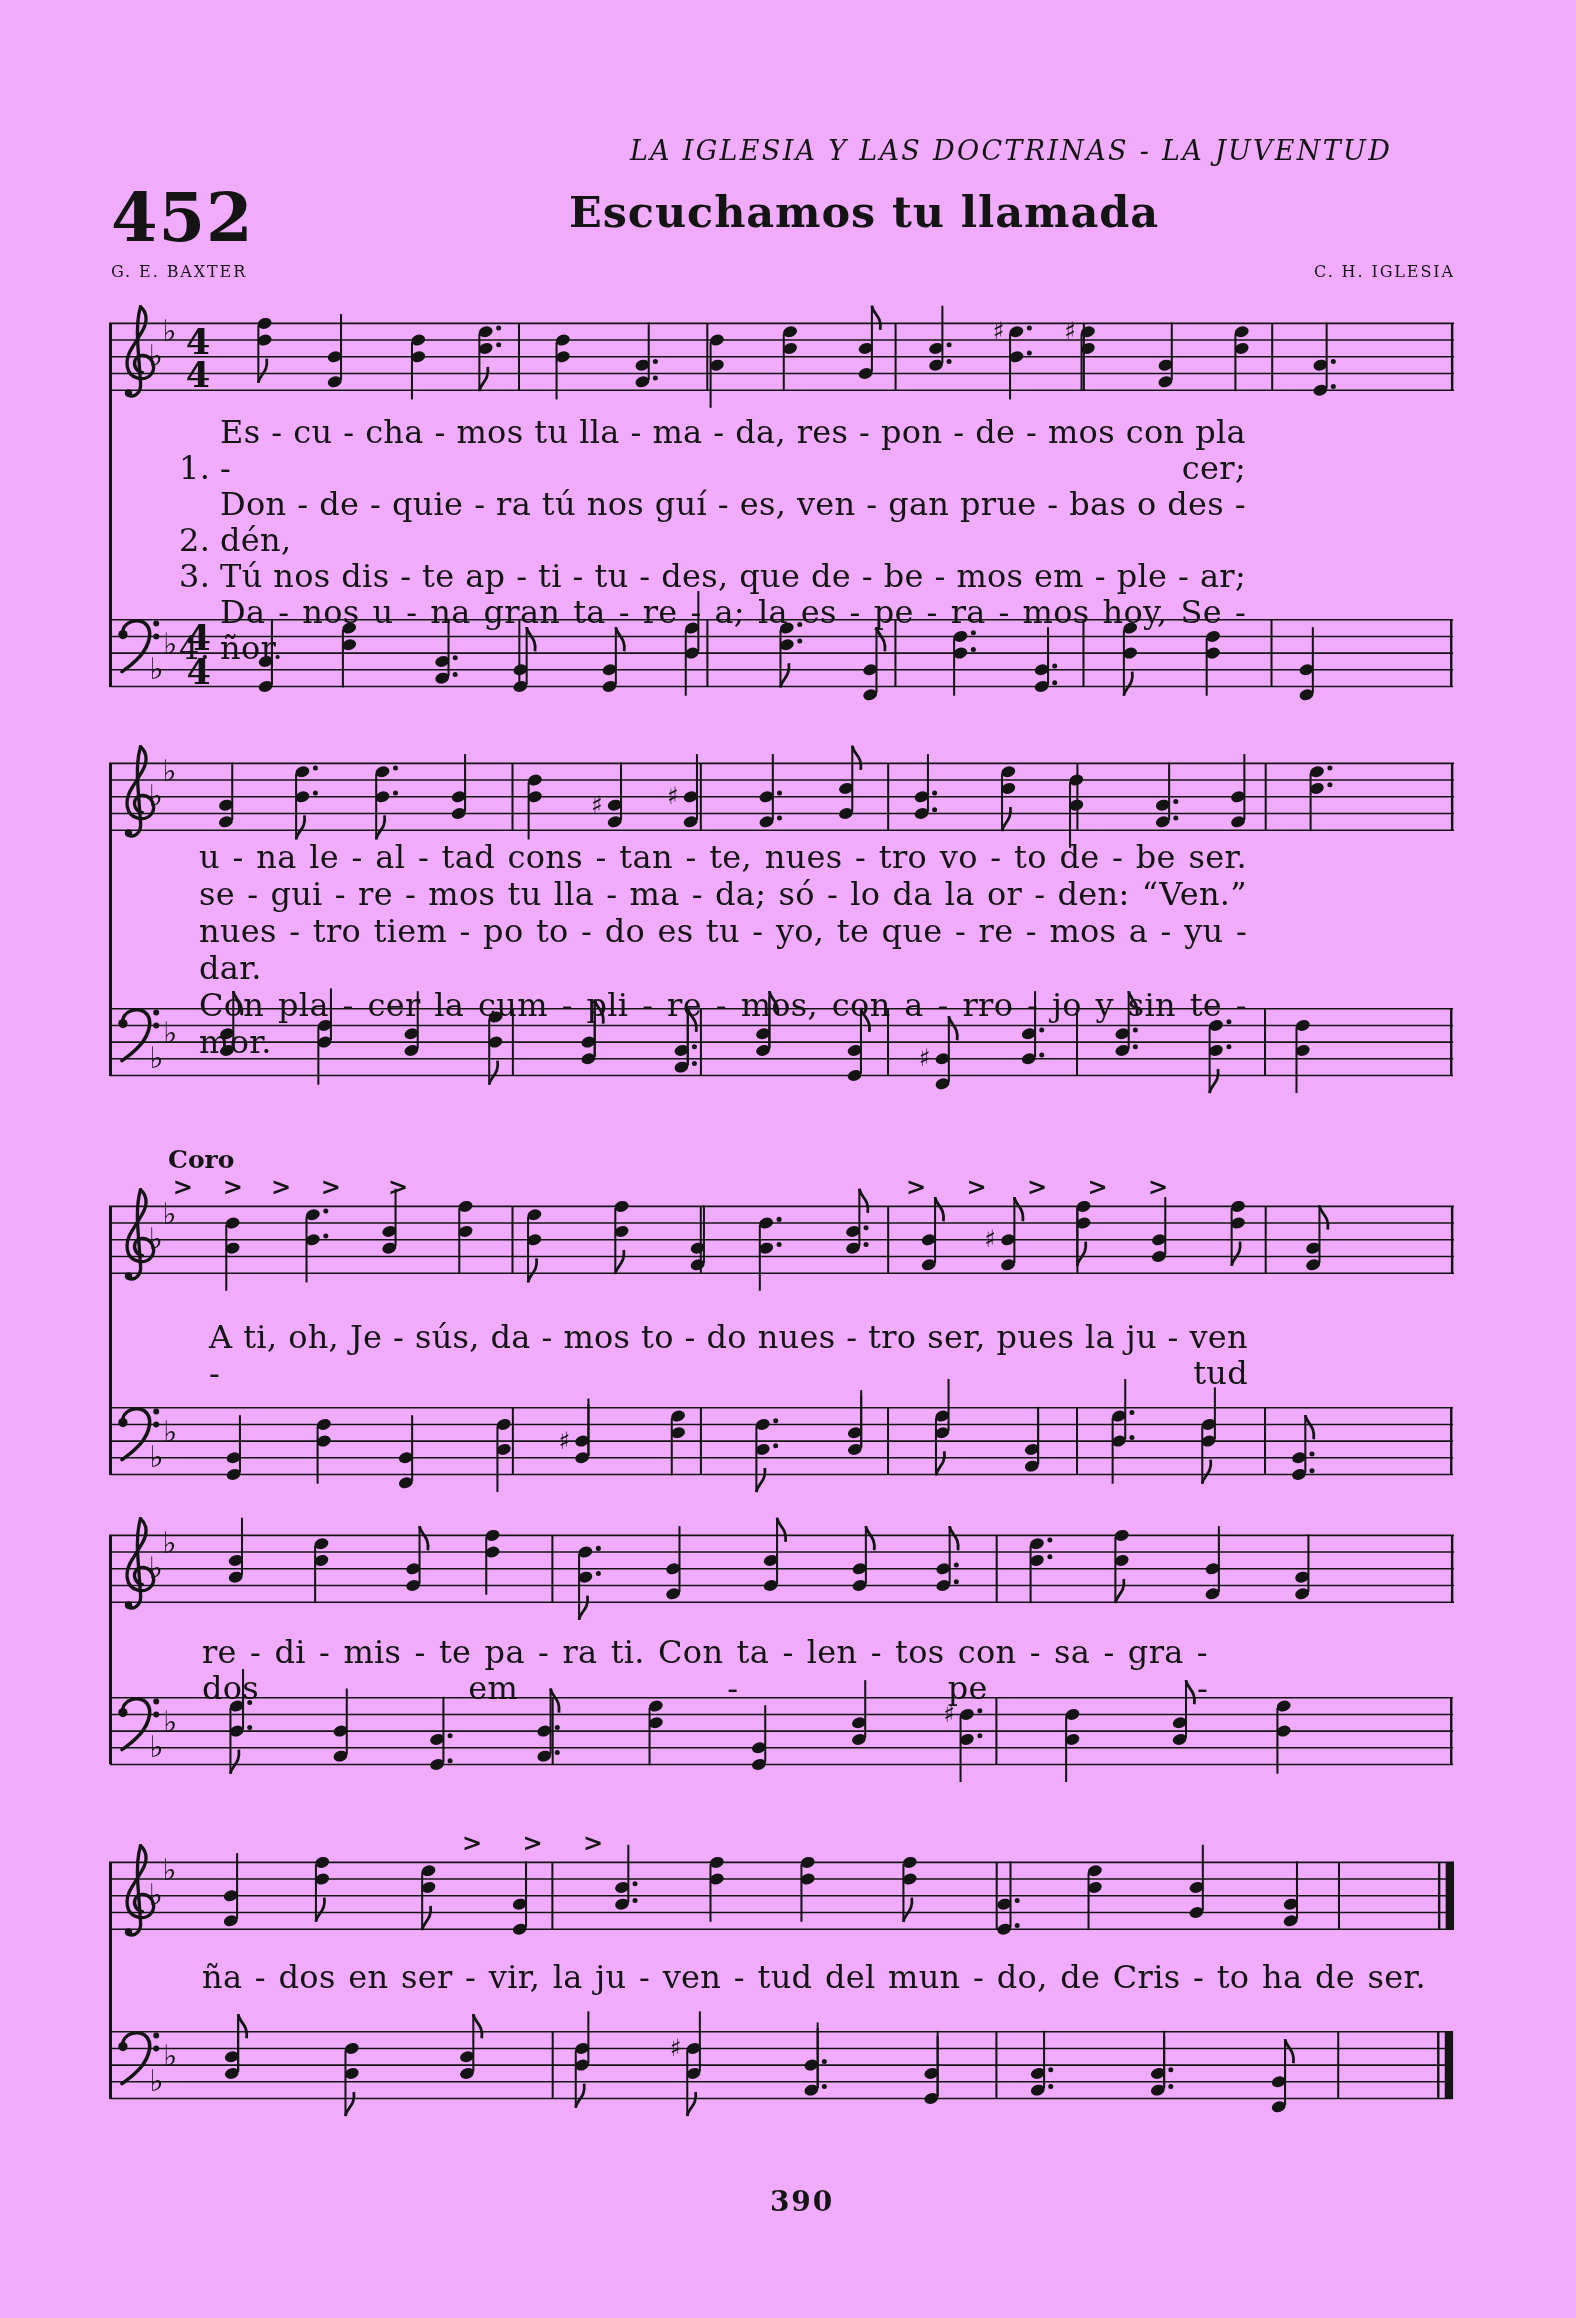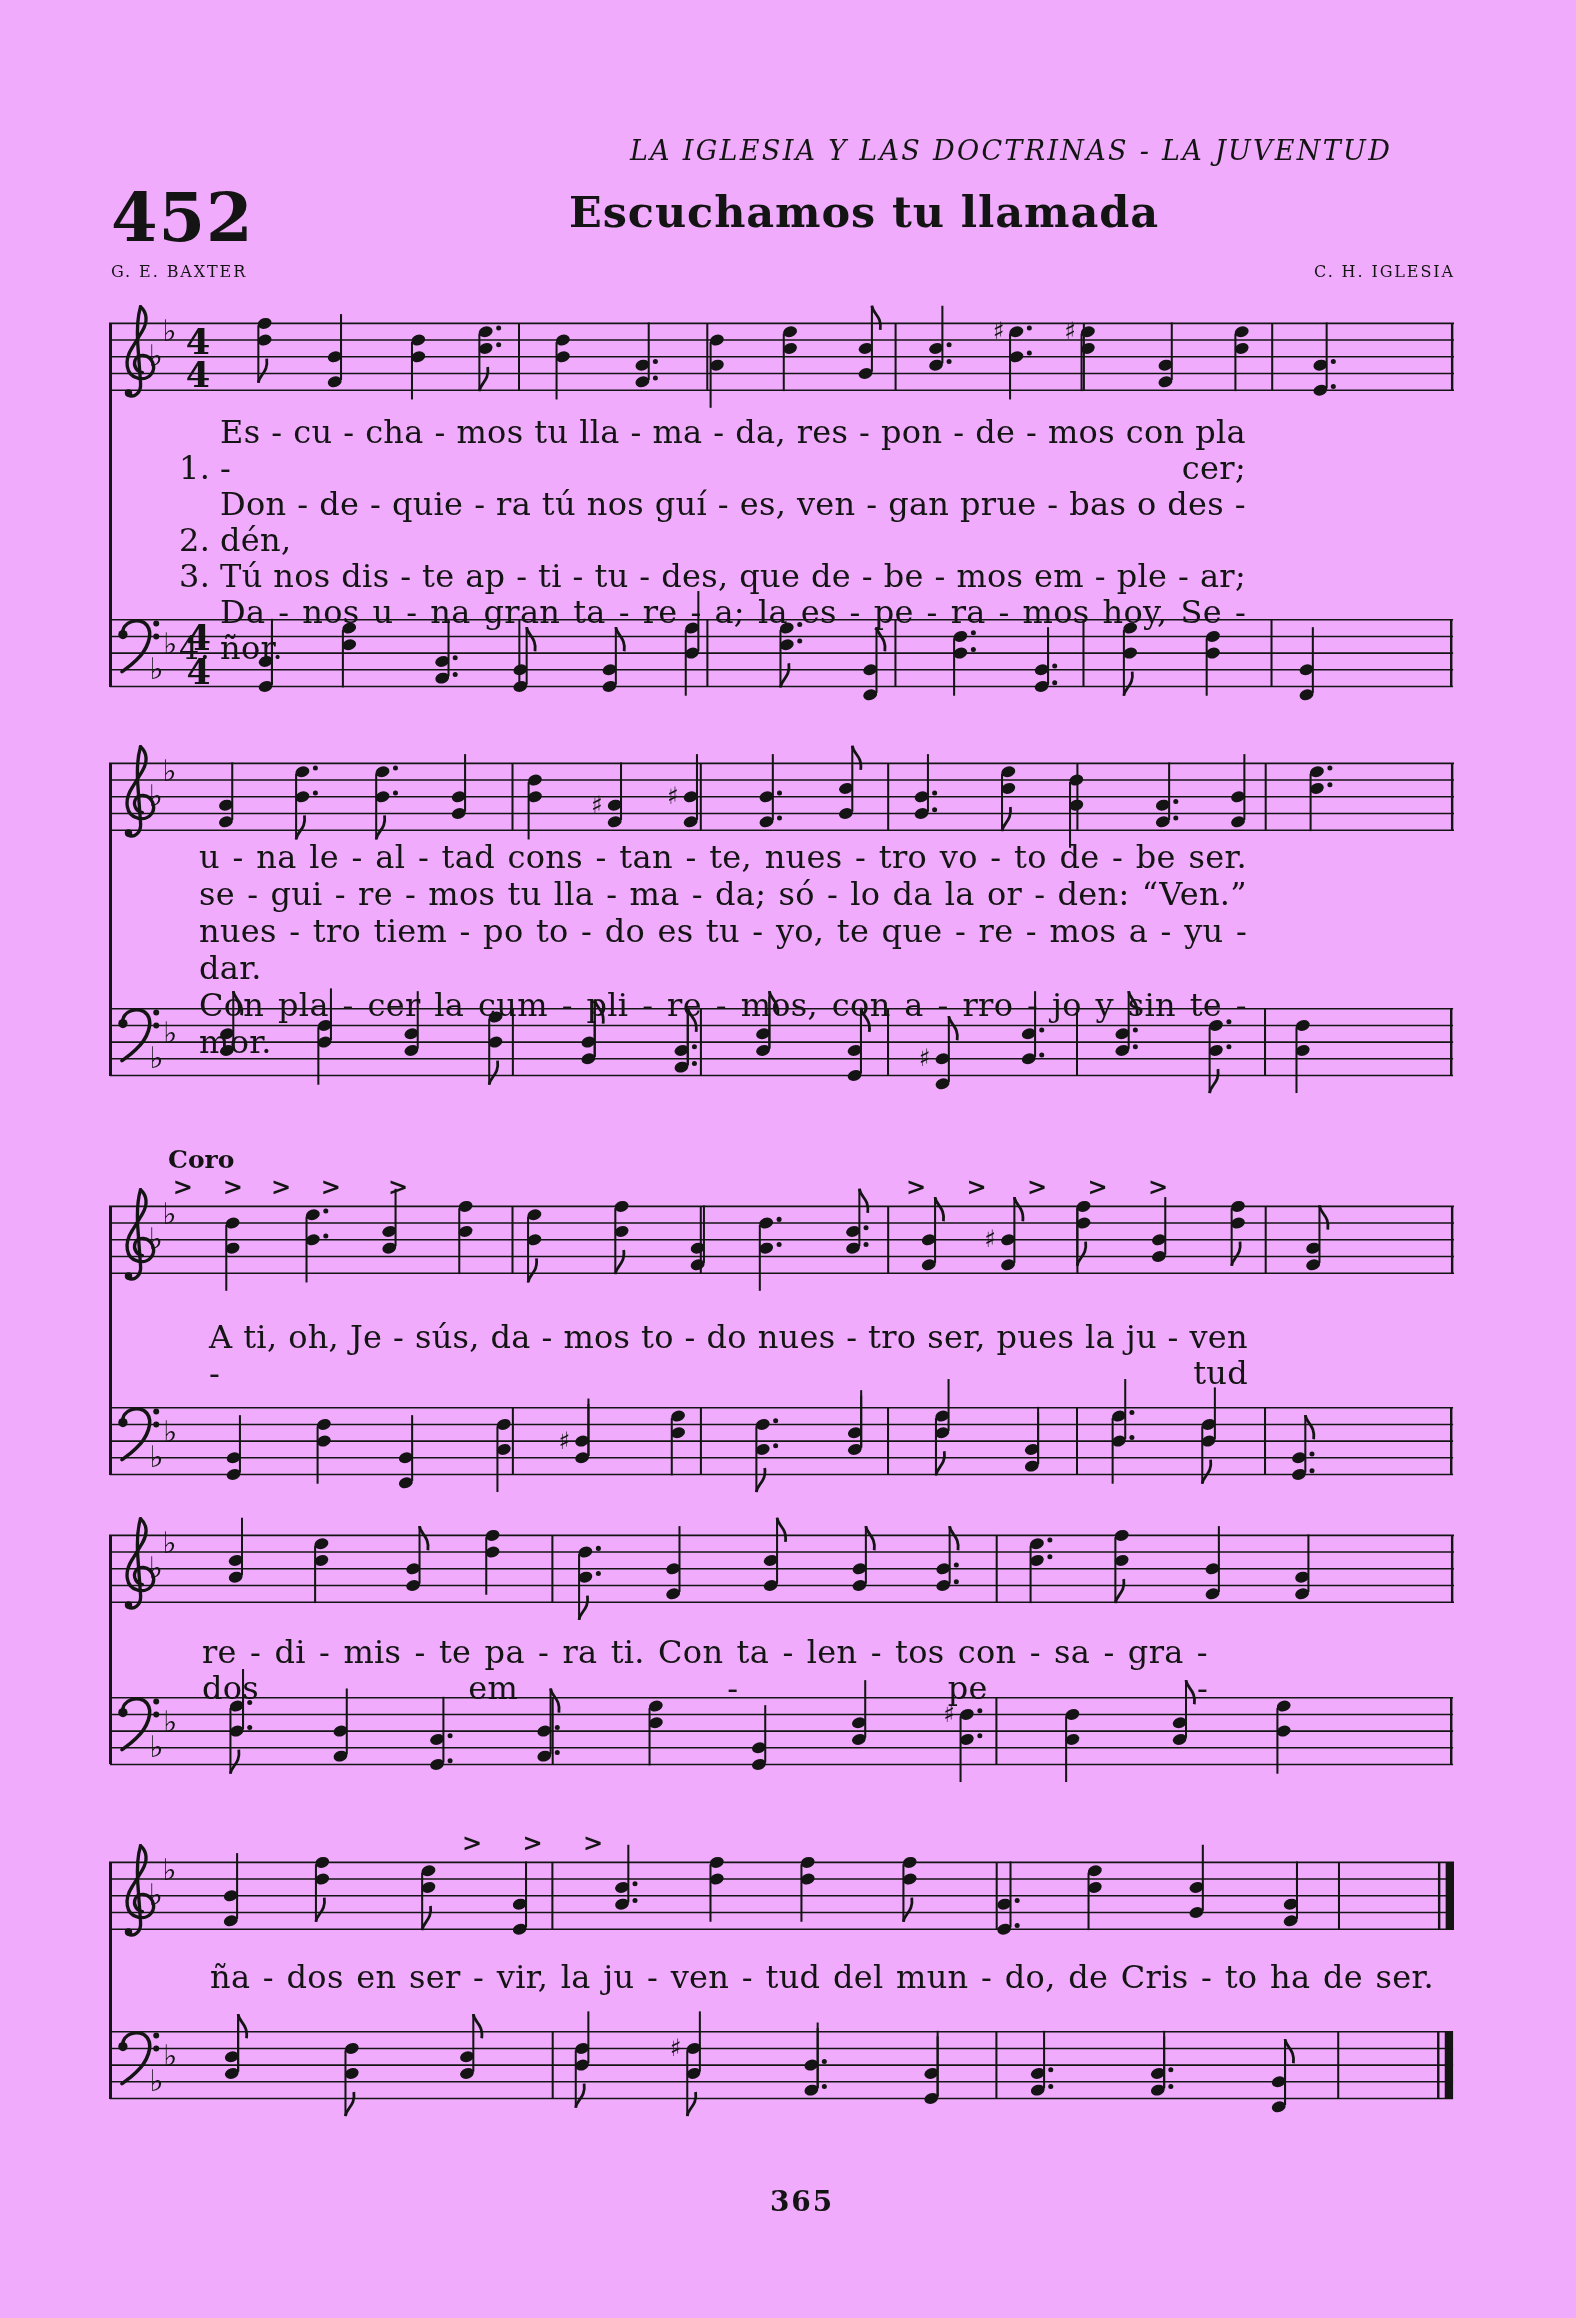--- a/index.html
+++ b/index.html
@@ -826,19 +826,19 @@
   </div>
 
   <div class="coro-label">Coro</div>
 
   <div class="lyr" style="top:1319px;left:209px">
     <span class="ctext" style="width:1039px">A ti, oh, Je - sús, da - mos to - do nues - tro ser, pues la ju - ven - tud</span>
   </div>
   <div class="lyr" style="top:1634px;left:202px">
     <span class="ctext" style="width:1006px">re - di - mis - te pa - ra ti. Con ta - len - tos con - sa - gra - dos em - pe -</span>
   </div>
-  <div class="lyr" style="top:1959px;left:210px">
+  <div class="lyr" style="top:1959px;left:202px">
     <span class="ctext" style="width:1224px">ña - dos en ser - vir, la ju - ven - tud del mun - do, de Cris - to ha de ser.</span>
   </div>
 
-  <div class="page-number">365</div>
+  <div class="page-number">390</div>
 </div>
 
 
 </body></html>

